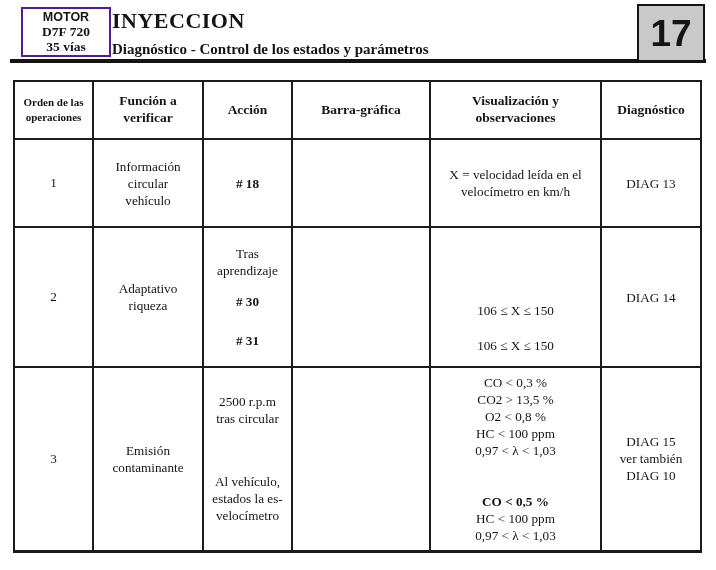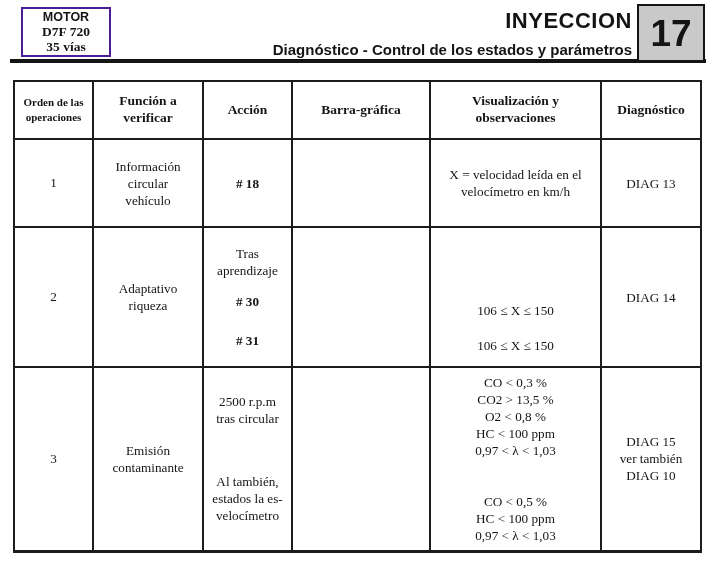--- a/index.html
+++ b/index.html
@@ -13,22 +13,22 @@
   .motor-box {
     position:absolute; left:21px; top:7px; width:86px; height:46px;
     border:2px solid #4c1d95; display:flex; flex-direction:column;
     align-items:center; justify-content:center; line-height:1.12;
     text-align:center; background:#fff;
   }
   .motor-box .l1 { font-family:"Liberation Sans", sans-serif; font-weight:bold; font-size:12.5px; }
   .motor-box .l2, .motor-box .l3 { font-weight:bold; font-size:13.5px; }
 
   .header-center {
-    position:absolute; left:112px; top:8px; width:520px; text-align:right;
-    font-family:Liberation Sans, sans-serif;
+    position:absolute; left:112px; top:8px; width:520px; text-align:left;
+    font-family:Liberation Serif, serif;
   }
   .title { font-size:22px; font-weight:bold; letter-spacing:0.5px; margin:0; }
   .subtitle { font-size:15px; font-weight:bold; margin:7px 0 0 0; }
 
   .section-box {
     position:absolute; left:637px; top:4px; width:64px; height:54px;
     background:#c9c9c9; border:2.5px solid #141414;
     display:flex; align-items:center; justify-content:center;
     font-family:"Liberation Sans", sans-serif; font-weight:bold; font-size:37px;
     z-index:2; line-height:1;
@@ -57,21 +57,21 @@
 
   tr.hrow  { height:58px; }
   tr.r1    { height:88px; }
   tr.r2    { height:140px; }
   tr.r3    { height:184px; }
 
   .mt14 { margin-top:14px; }
   .mt22 { margin-top:22px; }
   .mt18 { margin-top:18px; }
   .mt46 { margin-top:46px; }
-  .mt26 { margin-top:34px; }
+  .mt26 { margin-top:34px;font-weight:bold; }
 
   td.vbottom { vertical-align:bottom; }
   .pb10 { padding-bottom:10px; }
 </style>
 </head>
 <body>
 
 <div class="page">
 
   <div class="motor-box">
@@ -158,21 +158,21 @@
 
       <tr class="r3">
         <td class="order">3</td>
         <td>
           <div class="ln">Emisión</div>
           <div class="ln">contaminante</div>
         </td>
         <td>
           <div class="ln">2500 r.p.m</div>
           <div class="ln">tras circular</div>
-          <div class="ln mt46">Al también,</div>
+          <div class="ln mt46">Al vehículo,</div>
           <div class="ln">estados la es-</div>
           <div class="ln">velocímetro</div>
         </td>
         <td></td>
         <td>
           <div class="ln">CO &lt; 0,3 %</div>
           <div class="ln">CO2 &gt; 13,5 %</div>
           <div class="ln">O2 &lt; 0,8 %</div>
           <div class="ln">HC &lt; 100 ppm</div>
           <div class="ln">0,97 &lt; λ &lt; 1,03</div>

